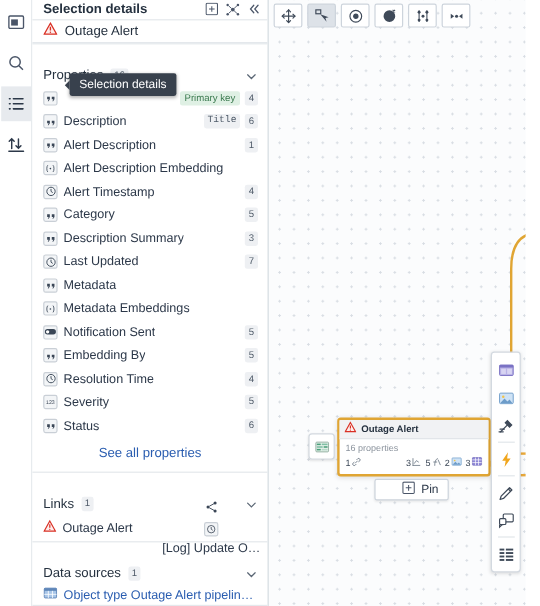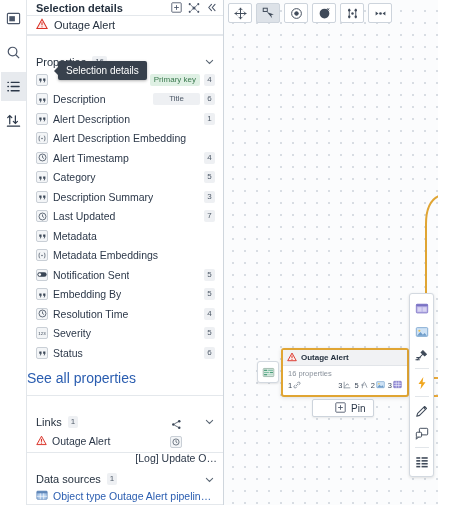--- a/index.html
+++ b/index.html
@@ -73,27 +73,27 @@
     background: #f3f5f7; color: #3a4656;
     display: flex; align-items: center; justify-content: center;
     font-size: 7px; line-height: 1;
   }
   .prop-name { font-size: 10.5px; color: #2c3849; white-space: nowrap;
     overflow: hidden; text-overflow: ellipsis; }
   .prop-tags { margin-left: auto; display: flex; align-items: center; gap: 4px; }
   .tag-pk { background: #dff0e4; color: #3b7a4f; font-size: 8px;
     border-radius: 2px; padding: 1px 4px; line-height: 10px; }
   .tag-title { background: #eef0f3; color: #4e5a68; font-size: 8px;
-    border-radius: 2px; padding: 1px 16px; line-height: 10px; }
+    border-radius: 2px; padding: 1px 3px; line-height: 10px; font-family: Liberation Mono, monospace; }
   .num-chip { background: #eef0f3; color: #4e5a68; font-size: 8px;
     border-radius: 2px; padding: 1px 3px; min-width: 11px;
     text-align: center; line-height: 10px; }
 
   .see-all {
-    text-align: left; color: #2a5db0; font-size: 14px;
+    text-align: center; color: #2a5db0; font-size: 11px;
     padding: 7px 0 9px; cursor: pointer;
   }
   .divider { height: 1px; background: #e4e8ec; }
 
   .link-row {
     height: 22px; display: flex; align-items: center; gap: 5px;
     padding: 0 6px 0 9px; cursor: pointer;
   }
   .link-name { font-size: 10.5px; color: #2c3849; }
   .link-right { margin-left: auto; display: flex; align-items: center; gap: 4px;

